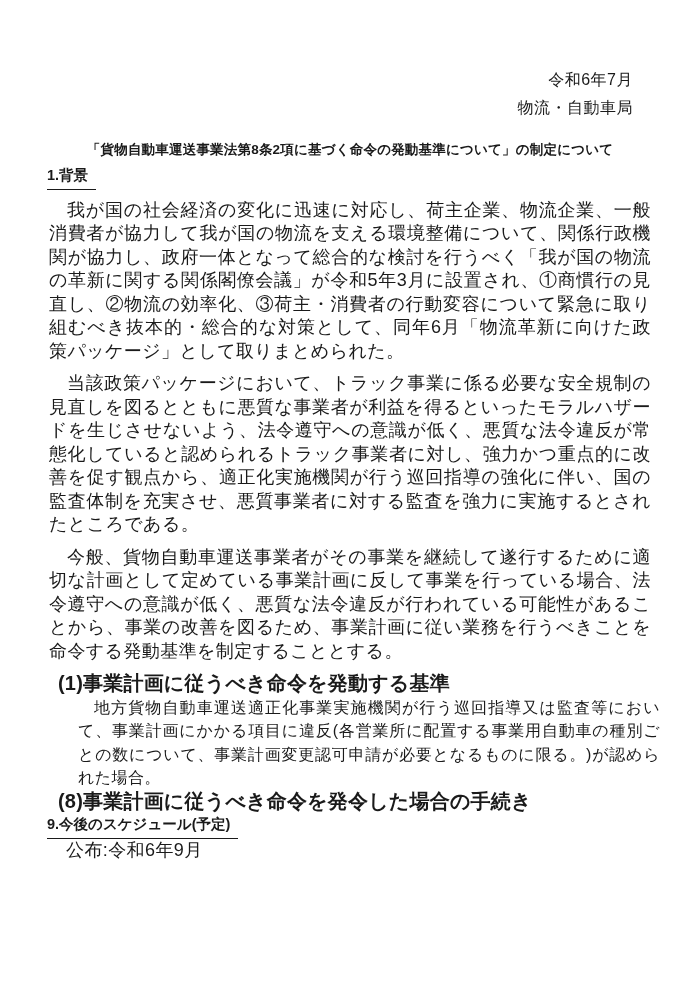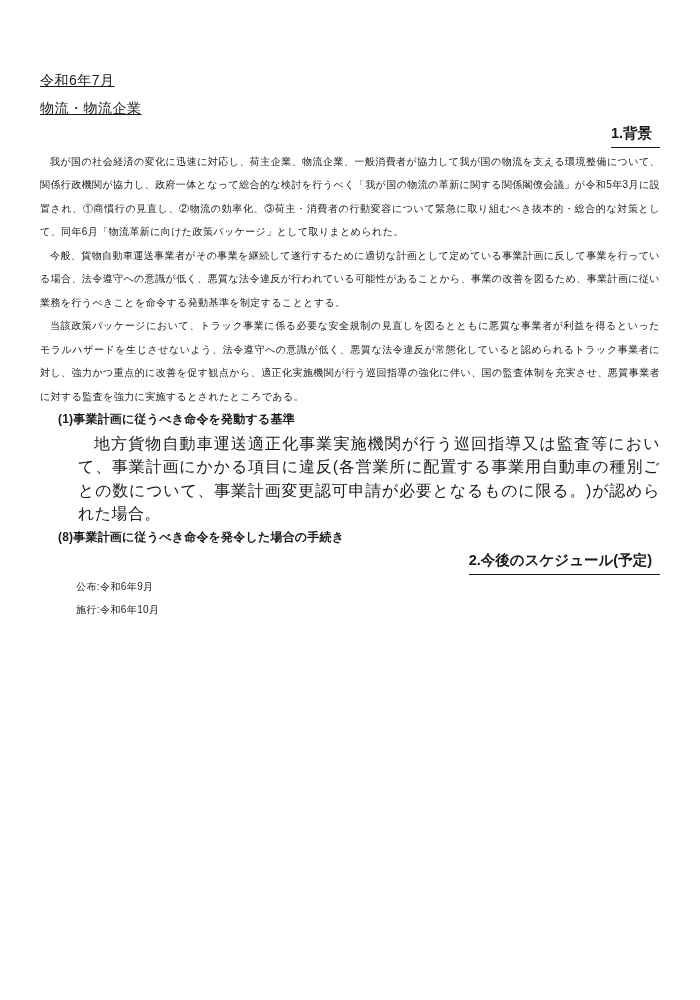--- a/index.html
+++ b/index.html
@@ -15,115 +15,114 @@
     overflow: hidden;
   }
   .page {
     box-sizing: border-box;
     width: 700px;
     height: 1000px;
     padding: 66px 40px 0 40px;
     background: #ffffff;
   }
   .doc-header {
+    text-align: right;
     padding-right: 27px;
-    font-size: 14px;
+    font-size: 16px;
     line-height: 28px;
     letter-spacing: 0.5px;
-    text-decoration: underline;
   }
   .doc-title {
     margin: 14px 0 0 0;
     text-align: center;
     font-size: 13.5px;
     font-weight: bold;
     line-height: 28px;
     letter-spacing: 0.2px;
   }
   h2.sec-heading {
     margin: 0;
     font-size: 14.5px;
     font-weight: bold;
     line-height: 23.5px;
     padding-left: 7px;
-    text-align: right;
   }
   h2.sec-heading .underline {
     display: inline-block;
     border-bottom: 1.5px solid #1a1a1a;
     padding: 0 8px 1px 0;
   }
   .sec1-heading { margin-top: 18px; }
   .sec2-heading { margin-top: 4px; }
   .sec3-heading { margin-top: 26px; }
   p.body-p {
-    margin: 0;
-    font-size: 10px;
+    margin: 9px;
+    font-size: 18px;
     line-height: 23.5px;
     letter-spacing: 0.4px;
     text-align: justify;
     text-indent: 1em;
   }
   .sec1-body { margin-top: 2px; }
   .subitem-label {
     margin: 0 0 0 18px;
-    font-size: 12px;
+    font-size: 20px;
     font-weight: bold;
     line-height: 23.5px;
     letter-spacing: 0.2px;
   }
   p.sub-p {
     margin: 0 0 0 38px;
     font-size: 16px;
     line-height: 23.5px;
     letter-spacing: 0.4px;
     text-align: justify;
     text-indent: 1em;
   }
   .schedule-line {
-    margin-left: 36px;
-    font-size: 10px;
+    margin-left: 26px;
+    font-size: 18px;
     line-height: 23.5px;
     letter-spacing: 0.4px;
   }
   .sec2-content { margin-top: 0; }
 </style>
 </head>
 <body>
 
 <div class="page">
 
   <div class="doc-header">
     <div>令和6年7月</div>
-    <div>物流・物流企業</div>
+    <div>物流・自動車局</div>
   </div>
 
+  <h1 class="doc-title">「貨物自動車運送事業法第8条2項に基づく命令の発動基準について」の制定について</h1>
 
   <section>
     <h2 class="sec-heading sec1-heading"><span class="underline">1.背景</span></h2>
     <div class="sec1-body">
       <p class="body-p">我が国の社会経済の変化に迅速に対応し、荷主企業、物流企業、一般消費者が協力して我が国の物流を支える環境整備について、関係行政機関が協力し、政府一体となって総合的な検討を行うべく「我が国の物流の革新に関する関係閣僚会議」が令和5年3月に設置され、①商慣行の見直し、②物流の効率化、③荷主・消費者の行動変容について緊急に取り組むべき抜本的・総合的な対策として、同年6月「物流革新に向けた政策パッケージ」として取りまとめられた。</p>
+      <p class="body-p">当該政策パッケージにおいて、トラック事業に係る必要な安全規制の見直しを図るとともに悪質な事業者が利益を得るといったモラルハザードを生じさせないよう、法令遵守への意識が低く、悪質な法令違反が常態化していると認められるトラック事業者に対し、強力かつ重点的に改善を促す観点から、適正化実施機関が行う巡回指導の強化に伴い、国の監査体制を充実させ、悪質事業者に対する監査を強力に実施するとされたところである。</p>
       <p class="body-p">今般、貨物自動車運送事業者がその事業を継続して遂行するために適切な計画として定めている事業計画に反して事業を行っている場合、法令遵守への意識が低く、悪質な法令違反が行われている可能性があることから、事業の改善を図るため、事業計画に従い業務を行うべきことを命令する発動基準を制定することとする。</p>
-      <p class="body-p">当該政策パッケージにおいて、トラック事業に係る必要な安全規制の見直しを図るとともに悪質な事業者が利益を得るといったモラルハザードを生じさせないよう、法令遵守への意識が低く、悪質な法令違反が常態化していると認められるトラック事業者に対し、強力かつ重点的に改善を促す観点から、適正化実施機関が行う巡回指導の強化に伴い、国の監査体制を充実させ、悪質事業者に対する監査を強力に実施するとされたところである。</p>
     </div>
   </section>
 
   <section>
     <div class="sec2-content">
       <div class="subitem">
         <div class="subitem-label">(1)事業計画に従うべき命令を発動する基準</div>
         <p class="sub-p">地方貨物自動車運送適正化事業実施機関が行う巡回指導又は監査等において、事業計画にかかる項目に違反(各営業所に配置する事業用自動車の種別ごとの数について、事業計画変更認可申請が必要となるものに限る。)が認められた場合。</p>
       </div>
       <div class="subitem">
         <div class="subitem-label">(8)事業計画に従うべき命令を発令した場合の手続き</div>
       </div>
     </div>
   </section>
 
   <section>
-    <h2 class="sec-heading sec3-heading"><span class="underline">2.今後のスケジュール(予定)</span></h2>
+    <h2 class="sec-heading sec3-heading"><span class="underline">9.今後のスケジュール(予定)</span></h2>
     <div>
       <div class="schedule-line">公布:令和6年9月</div>
-      <div class="schedule-line">施行:令和6年10月</div>
     </div>
   </section>
 
 </div>
 
 </body></html>

